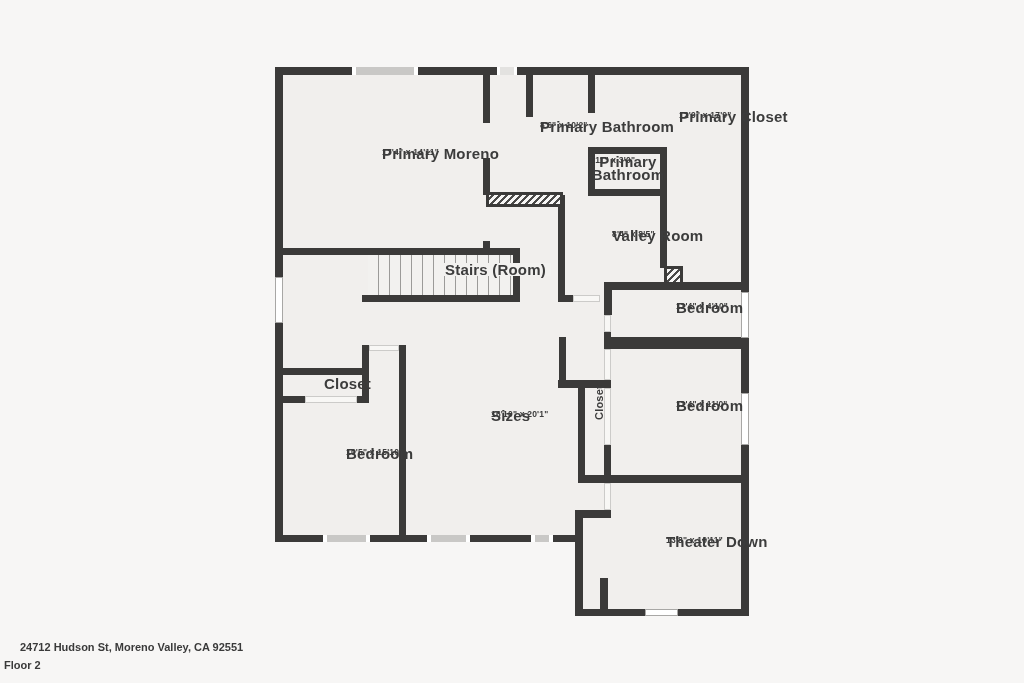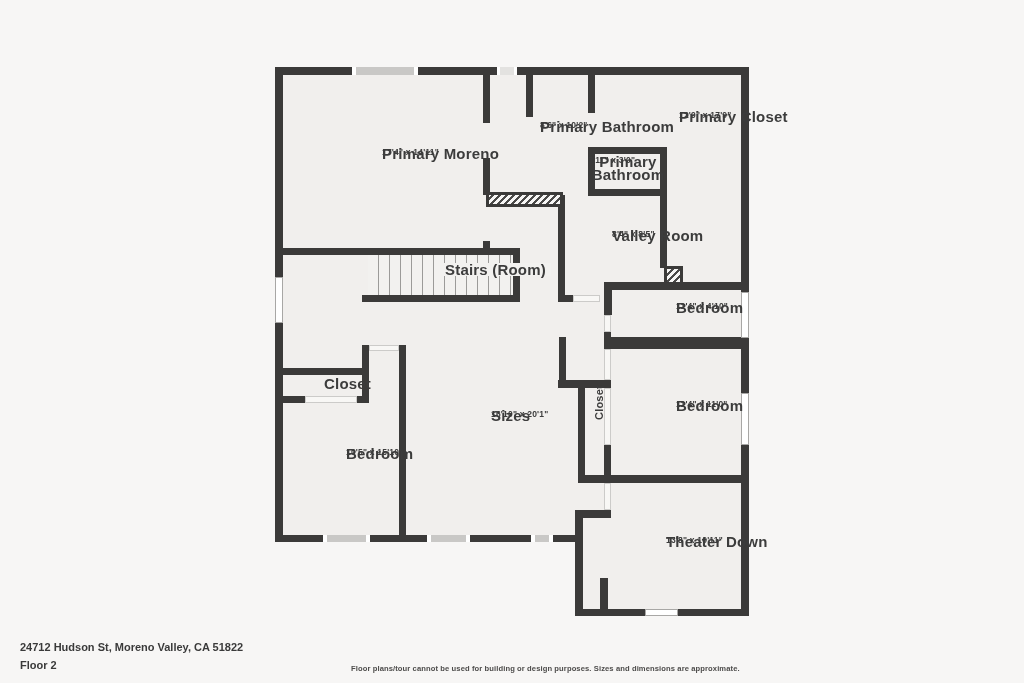--- a/index.html
+++ b/index.html
@@ -138,17 +138,16 @@
   </div>
   <div class="lbl" style="left:346px;top:447px">
     <span class="room-name">Bedroom</span>
     <span class="room-dims">10'5" x 15'10"</span>
   </div>
   <div class="lbl" style="left:666px;top:535px">
     <span class="room-name">Theater Down</span>
     <span class="room-dims">13'8" x 10'11"</span>
   </div>
 
-  <div class="foot" style="left:20px;top:641px">24712 Hudson St, Moreno Valley, CA 51822</div>
-  <div class="foot" style="left:20px;top:659px">Floor 2</div>
-  <div class="disc" style="left:351px;top:664px">Floor plans/tour cannot be used for building or design purposes. Sizes and dimensions are approximate.</div>
+  <div class="foot" style="left:20px;top:641px">24712 Hudson St, Moreno Valley, CA 92551</div>
+  <div class="foot" style="left:4px;top:659px">Floor 2</div>
 
 </div>
 
 </body></html>

